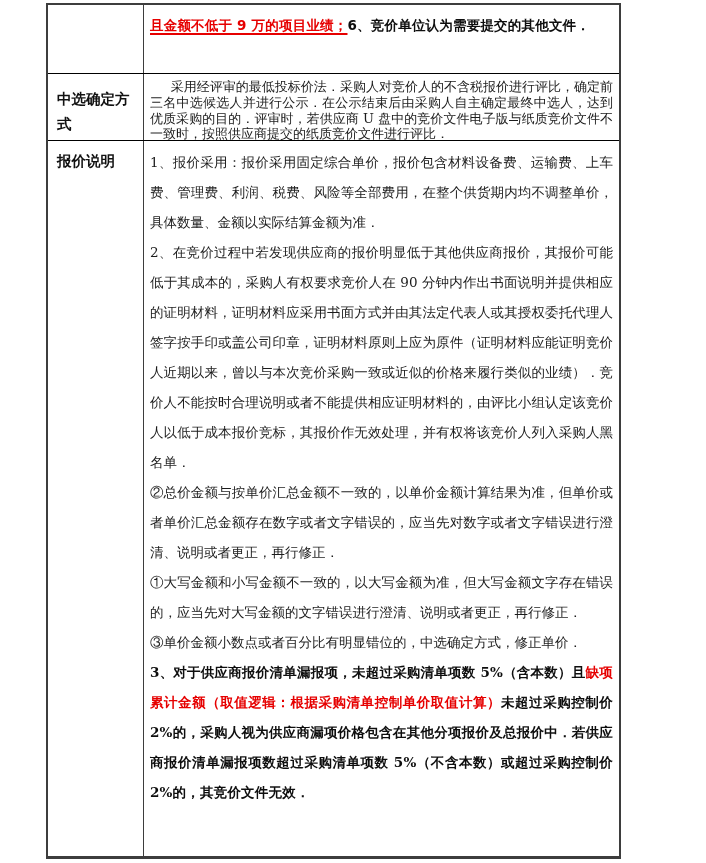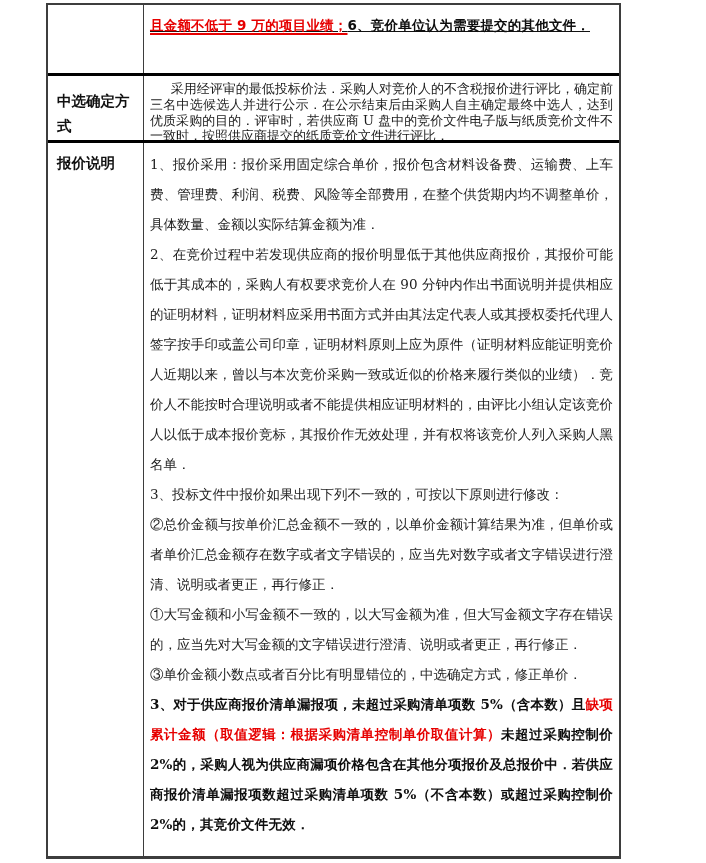--- a/index.html
+++ b/index.html
@@ -15,21 +15,21 @@
     position:absolute;
     left:46px;top:3px;
     width:575px;height:856px;
     border:2px solid #3d3d3d;
     border-bottom-width:3px;
     box-sizing:border-box;
     display:flex;flex-direction:column;
     background:#ffffff;
   }
   .row{display:flex;flex-direction:row;box-sizing:border-box;}
-  .row + .row{border-top:3px solid #000000;}
+  .row + .row{border-top:1px solid #000000;}
   .row1{height:68px;flex:0 0 auto;}
   .row2{height:67px;flex:0 0 auto;}
   .row3{flex:1 1 auto;}
   .cell{box-sizing:border-box;}
   .label-cell{
     width:96px;flex:0 0 96px;
     border-right:1px solid #3d3d3d;
     font-family:"DejaVu Sans","Liberation Sans",sans-serif;
     font-weight:bold;
     font-size:14.5px;
@@ -48,21 +48,21 @@
   }
   
   .r1content{
     font-family:"DejaVu Sans","Liberation Sans",sans-serif;
     font-weight:bold;
     font-size:13.5px;
     line-height:23px;
     padding-top:9px;
     color:#111;
   }
-  .r1line{white-space:normal;text-decoration:underline;}
+  .r1line{white-space:normal;}
   .r1line.l2{padding-left:11px;}
   
   .r2content{
     font-size:13px;
     line-height:15.8px;
     padding-top:5px;
     color:#1c1c1c;
   }
   .r2content .firstpara{margin:0;text-indent:1.6em;}
   
@@ -105,21 +105,20 @@
       <div class="cell content-cell r2content">
         <p class="firstpara">采用经评审的最低投标价法．采购人对竞价人的不含税报价进行评比，确定前三名中选候选人并进行公示．在公示结束后由采购人自主确定最终中选人，达到优质采购的目的．评审时，若供应商 U 盘中的竞价文件电子版与纸质竞价文件不一致时，按照供应商提交的纸质竞价文件进行评比．</p>
       </div>
     </div>
 
     <div class="row row3">
       <div class="cell label-cell">报价说明</div>
       <div class="cell content-cell r3content">
           <p class="para"><span class="s-n">1、报价采用：报价采用固定综合单价，报价包含材料设备费、运输费、上车费、管理费、利润、税费、风险等全部费用，在整个供货期内均不调整单价，具体数量、金额以实际结算金额为准．</span></p>
           <p class="para"><span class="s-n">2、在竞价过程中若发现供应商的报价明显低于其他供应商报价，其报价可能低于其成本的，采购人有权要求竞价人在 90 分钟内作出书面说明并提供相应的证明材料，证明材料应采用书面方式并由其法定代表人或其授权委托代理人签字按手印或盖公司印章，证明材料原则上应为原件（证明材料应能证明竞价人近期以来，曾以与本次竞价采购一致或近似的价格来履行类似的业绩）．竞价人不能按时合理说明或者不能提供相应证明材料的，由评比小组认定该竞价人以低于成本报价竞标，其报价作无效处理，并有权将该竞价人列入采购人黑名单．</span></p>
-          <p class="para"><span class="s-n">3、投标文件中报价如果出现下列不一致的，可按以下原则进行修改：</span></p>
           <p class="para"><span class="s-n">②总价金额与按单价汇总金额不一致的，以单价金额计算结果为准，但单价或者单价汇总金额存在数字或者文字错误的，应当先对数字或者文字错误进行澄清、说明或者更正，再行修正．</span></p>
           <p class="para"><span class="s-n">①大写金额和小写金额不一致的，以大写金额为准，但大写金额文字存在错误的，应当先对大写金额的文字错误进行澄清、说明或者更正，再行修正．</span></p>
           <p class="para"><span class="s-n">③单价金额小数点或者百分比有明显错位的，中选确定方式，修正单价．</span></p>
           <p class="para emph"><span class="s-b">3、对于供应商报价清单漏报项，未超过采购清单项数 5%（含本数）且</span><span class="s-r">缺项累计金额（取值逻辑：根据采购清单控制单价取值计算）</span><span class="s-b">未超过采购控制价 2%的，采购人视为供应商漏项价格包含在其他分项报价及总报价中．若供应商报价清单漏报项数超过采购清单项数 5%（不含本数）或超过采购控制价 2%的，其竞价文件无效．</span></p>
         </div>
     </div>
 
   </div>
 </div>
 

